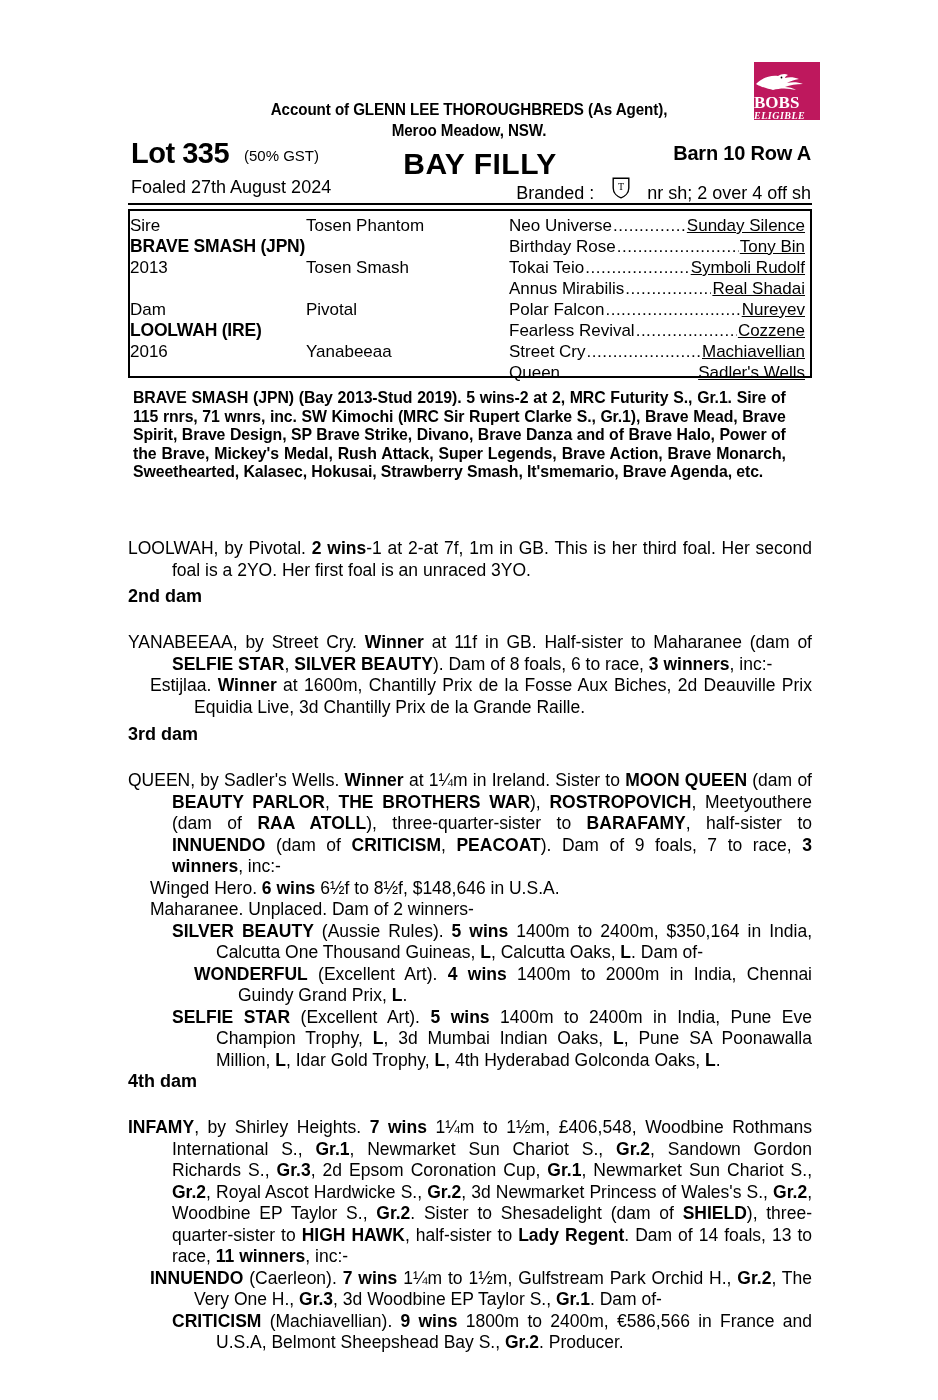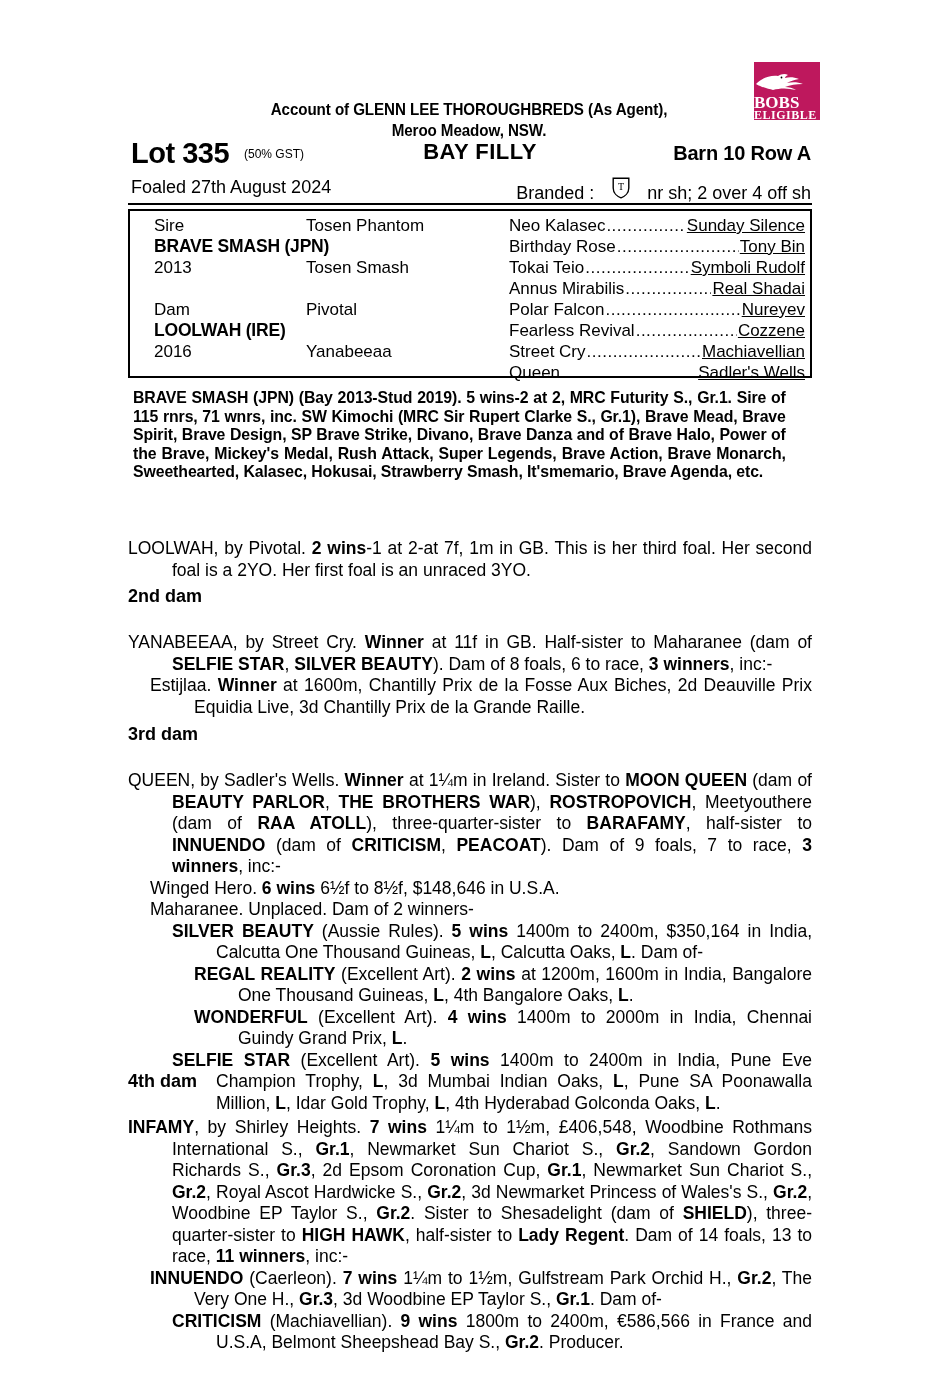--- a/index.html
+++ b/index.html
@@ -33,23 +33,24 @@
     font-weight: bold;
     font-size: 17px;
     line-height: 17px;
     letter-spacing: 0px;
     margin-top: 1px;
   }
   .bobs-sub {
     color: #ffffff;
     font-family: "Liberation Serif", serif;
     font-weight: bold;
-    font-size: 12px;
+    font-size: 10px;
     line-height: 9px;
     letter-spacing: 0.5px;
+    font-style: italic;
   }
 
   
   .account {
     position: absolute;
     left: 0; top: 99px; width: 938px;
     text-align: center;
     font-weight: bold;
     font-size: 16.5px;
     line-height: 21px;
@@ -63,26 +64,26 @@
     left: 131px; top: 139px; width: 680px;
     height: 32px;
   }
   .lot-num {
     position: absolute; left: 0; top: -2px;
     font-size: 29px; font-weight: bold;
     letter-spacing: -0.5px;
   }
   .lot-gst {
     position: absolute; left: 113px; top: 8px;
-    font-size: 12px; font-weight: normal;
+    font-size: 15px; font-weight: normal;
   }
   .sex {
-    position: absolute; left: 0; right: 0; top: 0;
+    position: absolute; left: 0; right: 0; top: 8px;
     text-align: center;
-    font-size: 22px; font-weight: bold;
+    font-size: 30px; font-weight: bold;
     letter-spacing: 0.5px;
     margin-left: 18px;
   }
   .barn {
     position: absolute; right: 0; top: 3px;
     font-size: 20px; font-weight: bold;
     letter-spacing: -0.2px;
   }
 
   .foaled-row {
@@ -118,21 +119,21 @@
     width: 684px; height: 169px;
     border: 2.5px solid #000000;
   }
   .ped-inner { position: relative; width: 100%; height: 100%; padding: 4px 0 0 0; }
   .ped-line {
     position: relative;
     height: 21px;
     font-size: 17px;
     line-height: 21px;
   }
-  .col-a { position: absolute; left: 24px; top: 0; white-space: nowrap; }
+  .col-a { position: absolute; left: 0; top: 0; white-space: nowrap; }
   .col-b { position: absolute; left: 176px; top: 0; white-space: nowrap; text-align: center; }
   .col-c {
     position: absolute; left: 379px; top: 0;
     width: 296px;
     display: flex; align-items: baseline;
     white-space: nowrap;
   }
   .col-c .c-left { flex: 0 0 auto; }
   .col-c .c-dots {
     flex: 1 1 auto;
@@ -218,21 +219,21 @@
   </div>
 
   <div class="rule"></div>
 
   <div class="ped-box">
     <div class="ped-inner" id="ped-inner">
         <div class="ped-line">
           <span class="col-a">Sire</span>
           <span class="col-b">Tosen Phantom</span>
           <span class="col-c">
-            <span class="c-left">Neo Kalasec</span>
+            <span class="c-left">Neo Universe</span>
             <span class="c-dots">................................................................................</span>
             <span class="c-right">Sunday Silence</span>
           </span>
         </div>
         <div class="ped-line">
           <span class="col-a ped-bold">BRAVE SMASH (JPN)</span>
           <span class="col-b"></span>
           <span class="col-c">
             <span class="c-left">Birthday Rose</span>
             <span class="c-dots">................................................................................</span>
@@ -306,21 +307,20 @@
         <div class="dam-head">2nd dam</div>
         <div class="p lvl0">YANABEEAA, by Street Cry. <b>Winner</b> at 11f in GB. Half-sister to Maharanee (dam of <b>SELFIE STAR</b>, <b>SILVER BEAUTY</b>). Dam of 8 foals, 6 to race, <b>3 winners</b>, inc:-</div>
         <div class="p lvl1">Estijlaa. <b>Winner</b> at 1600m, Chantilly Prix de la Fosse Aux Biches, 2d Deauville Prix Equidia Live, 3d Chantilly Prix de la Grande Raille.</div>
       </div>
       <div class="dam-sec" style="top: 723px;">
         <div class="dam-head">3rd dam</div>
         <div class="p lvl0">QUEEN, by Sadler's Wells. <b>Winner</b> at 1¼m in Ireland. Sister to <b>MOON QUEEN</b> (dam of <b>BEAUTY PARLOR</b>, <b>THE BROTHERS WAR</b>), <b>ROSTROPOVICH</b>, Meetyouthere (dam of <b>RAA ATOLL</b>), three-quarter-sister to <b>BARAFAMY</b>, half-sister to <b>INNUENDO</b> (dam of <b>CRITICISM</b>, <b>PEACOAT</b>). Dam of 9 foals, 7 to race, <b>3 winners</b>, inc:-</div>
         <div class="p lvl1">Winged Hero. <b>6 wins</b> 6½f to 8½f, $148,646 in U.S.A.</div>
         <div class="p lvl1">Maharanee. Unplaced. Dam of 2 winners-</div>
         <div class="p lvl2"><b>SILVER BEAUTY</b> (Aussie Rules). <b>5 wins</b> 1400m to 2400m, $350,164 in India, Calcutta One Thousand Guineas, <b>L</b>, Calcutta Oaks, <b>L</b>. Dam of-</div>
-        <div class="p lvl3"><b>REGAL REALITY</b> (Excellent Art). <b>2 wins</b> at 1200m, 1600m in India, Bangalore One Thousand Guineas, <b>L</b>, 4th Bangalore Oaks, <b>L</b>.</div>
         <div class="p lvl3"><b>WONDERFUL</b> (Excellent Art). <b>4 wins</b> 1400m to 2000m in India, Chennai Guindy Grand Prix, <b>L</b>.</div>
         <div class="p lvl2"><b>SELFIE STAR</b> (Excellent Art). <b>5 wins</b> 1400m to 2400m in India, Pune Eve Champion Trophy, <b>L</b>, 3d Mumbai Indian Oaks, <b>L</b>, Pune SA Poonawalla Million, <b>L</b>, Idar Gold Trophy, <b>L</b>, 4th Hyderabad Golconda Oaks, <b>L</b>.</div>
       </div>
       <div class="dam-sec" style="top: 1070px;">
         <div class="dam-head">4th dam</div>
         <div class="p lvl0"><b>INFAMY</b>, by Shirley Heights. <b>7 wins</b> 1¼m to 1½m, £406,548, Woodbine Rothmans International S., <b>Gr.1</b>, Newmarket Sun Chariot S., <b>Gr.2</b>, Sandown Gordon Richards S., <b>Gr.3</b>, 2d Epsom Coronation Cup, <b>Gr.1</b>, Newmarket Sun Chariot S., <b>Gr.2</b>, Royal Ascot Hardwicke S., <b>Gr.2</b>, 3d Newmarket Princess of Wales's S., <b>Gr.2</b>, Woodbine EP Taylor S., <b>Gr.2</b>. Sister to Shesadelight (dam of <b>SHIELD</b>), three-quarter-sister to <b>HIGH HAWK</b>, half-sister to <b>Lady Regent</b>. Dam of 14 foals, 13 to race, <b>11 winners</b>, inc:-</div>
         <div class="p lvl1"><b>INNUENDO</b> (Caerleon). <b>7 wins</b> 1¼m to 1½m, Gulfstream Park Orchid H., <b>Gr.2</b>, The Very One H., <b>Gr.3</b>, 3d Woodbine EP Taylor S., <b>Gr.1</b>. Dam of-</div>
         <div class="p lvl2"><b>CRITICISM</b> (Machiavellian). <b>9 wins</b> 1800m to 2400m, €586,566 in France and U.S.A, Belmont Sheepshead Bay S., <b>Gr.2</b>. Producer.</div>
       </div>
     </div>

